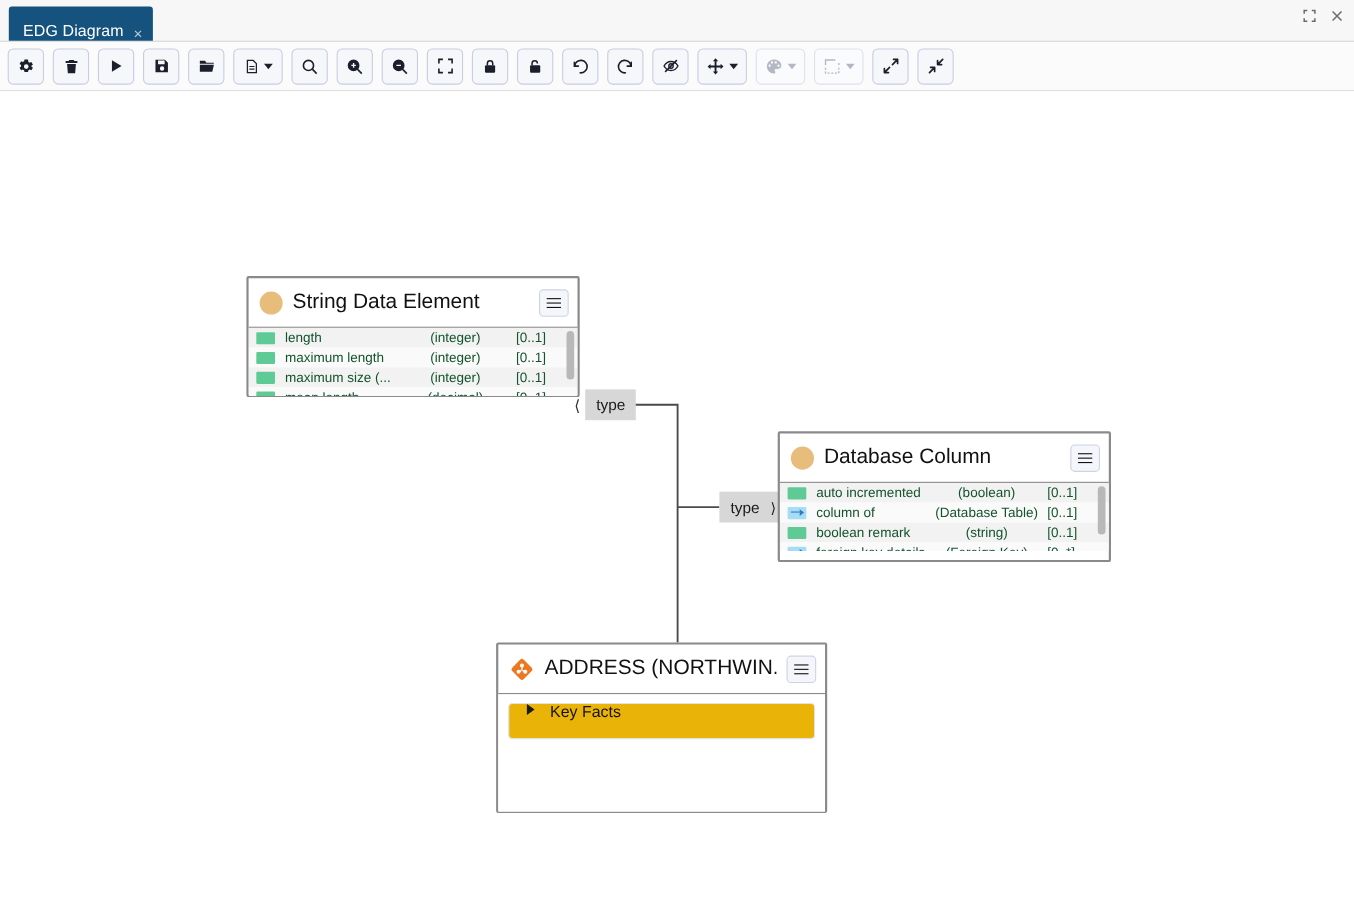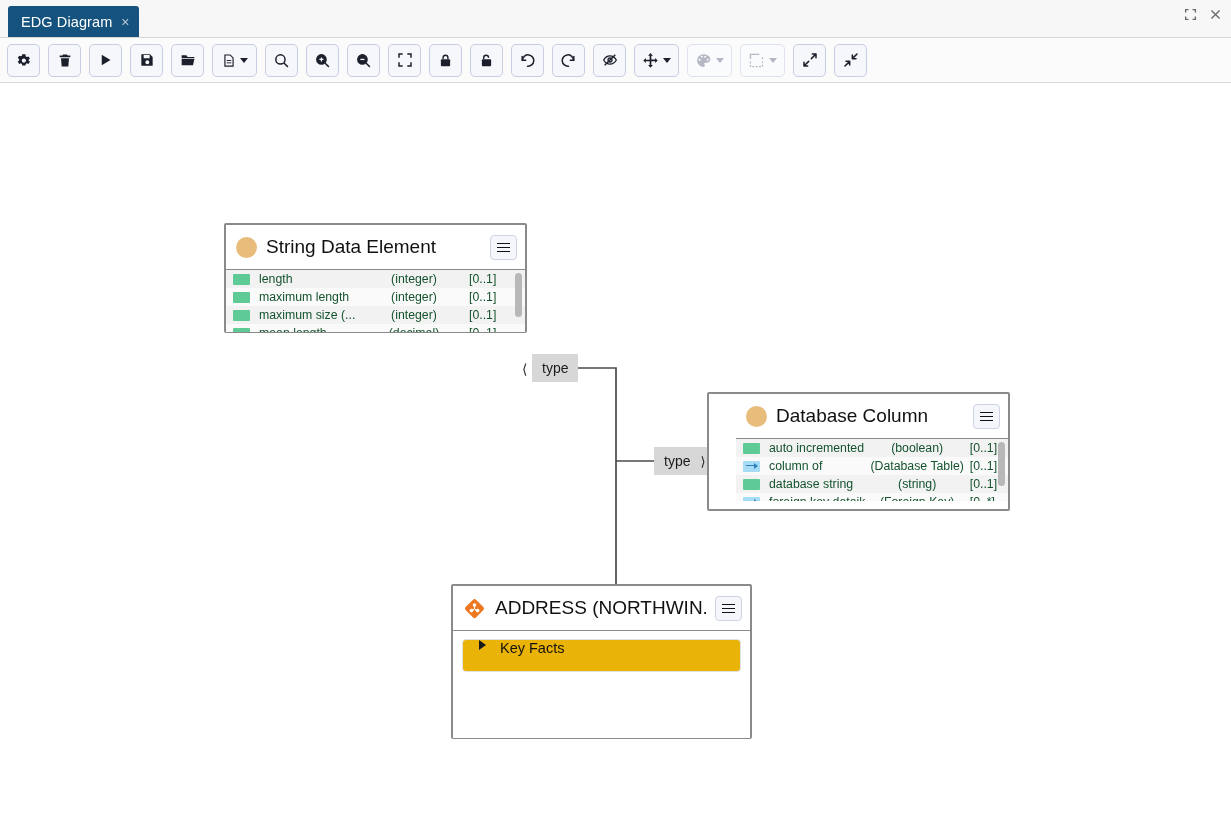--- a/index.html
+++ b/index.html
@@ -22,21 +22,21 @@
     height: 38px; min-height: 38px;
     background: #f7f7f7;
     border-bottom: 1px solid #d6d6d6;
     display: flex; align-items: flex-end;
   }
   .tab {
     margin-left: 8px;
     height: 31px;
     background: #15537e;
     color: #ffffff;
-    display: flex; align-items: center;
+    display: flex; align-items: flex-end;
     padding: 0 9px 0 13px;
     border-radius: 3px 3px 0 0;
     font-size: 14.5px;
     letter-spacing: .1px;
     cursor: pointer;
   }
   .tab-label { white-space: nowrap; }
   .tab-close {
     margin-left: 9px;
     color: #b9c7d4;
@@ -409,21 +409,21 @@
     <div class="elabel" style="left:532px; top:271px;">
       <span>type</span>
     </div>
     <div class="arrow-l" style="left:522px; top:279px;">⟨</div>
 
     <div class="elabel" style="left:654px; top:364px;">
       <span>type</span>
       <span style="margin-left:10px;font-size:13px;">⟩</span>
     </div>
 
-    <div class="node" style="left:224px; top:140px; width:303px; height:110px;">
+    <div class="node" style="left:224px; top:168px; width:303px; height:110px;">
       <div class="node-head">
         <span class="dot"></span>
         <span class="node-title">String Data Element</span>
         <span class="burger">
             <i></i>
           </span>
       </div>
       <div class="node-body" style="height:63px;">
         <div class="rows">
           <div class="row">
@@ -449,21 +449,21 @@
             <span class="r-name">mean length</span>
             <span class="r-type">(decimal)</span>
             <span class="r-card">[0..1]</span>
           </div>
 
         </div>
         <div class="vscroll" style="height:44px;"></div>
       </div>
     </div>
 
-    <div class="node" style="left:707px; top:309px; width:303px; height:119px;padding-left:27px;">
+    <div class="node" style="left:707px; top:309px; width:303px; height:119px;">
       <div class="node-head">
         <span class="dot"></span>
         <span class="node-title">Database Column</span>
         <span class="burger">
             <i></i>
           </span>
       </div>
       <div class="node-body" style="height:63px;">
         <div class="rows">
           <div class="row">
@@ -473,21 +473,21 @@
             <span class="r-card">[0..1]</span>
           </div>
           <div class="row">
             <span class="sw blue"></span>
             <span class="r-name">column of</span>
             <span class="r-type">(Database Table)</span>
             <span class="r-card">[0..1]</span>
           </div>
           <div class="row">
             <span class="sw green"></span>
-            <span class="r-name">database string</span>
+            <span class="r-name">boolean remark</span>
             <span class="r-type">(string)</span>
             <span class="r-card">[0..1]</span>
           </div>
           <div class="row">
             <span class="sw blue"></span>
             <span class="r-name">foreign key details</span>
             <span class="r-type">(Foreign Key)</span>
             <span class="r-card">[0..*]</span>
           </div>
 

